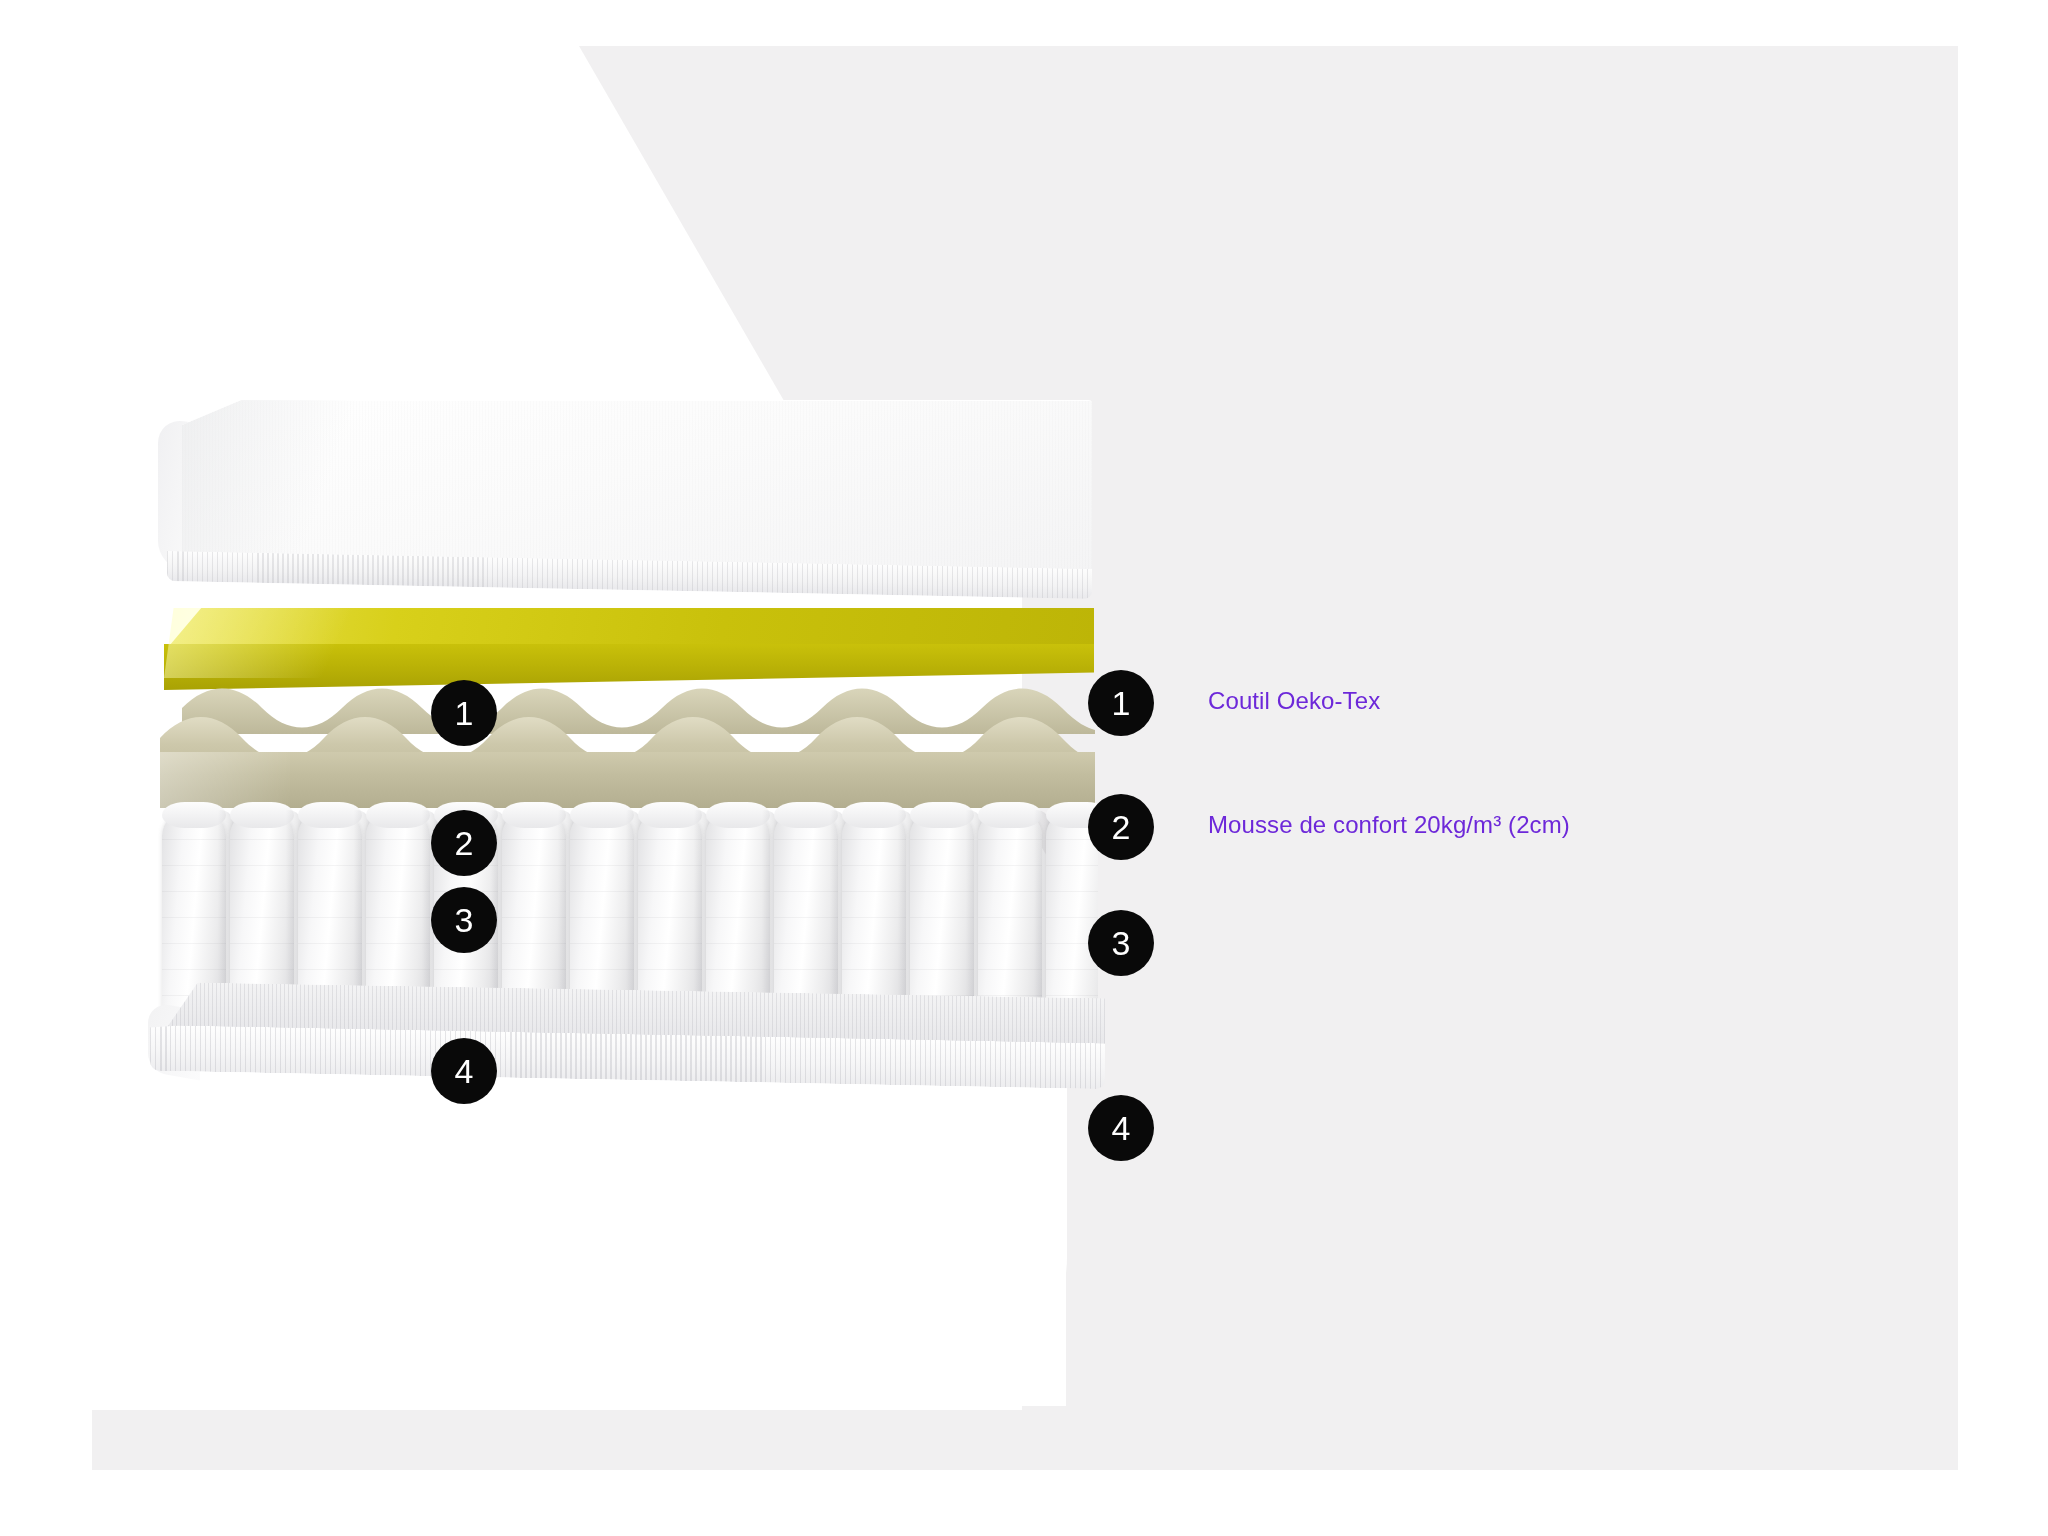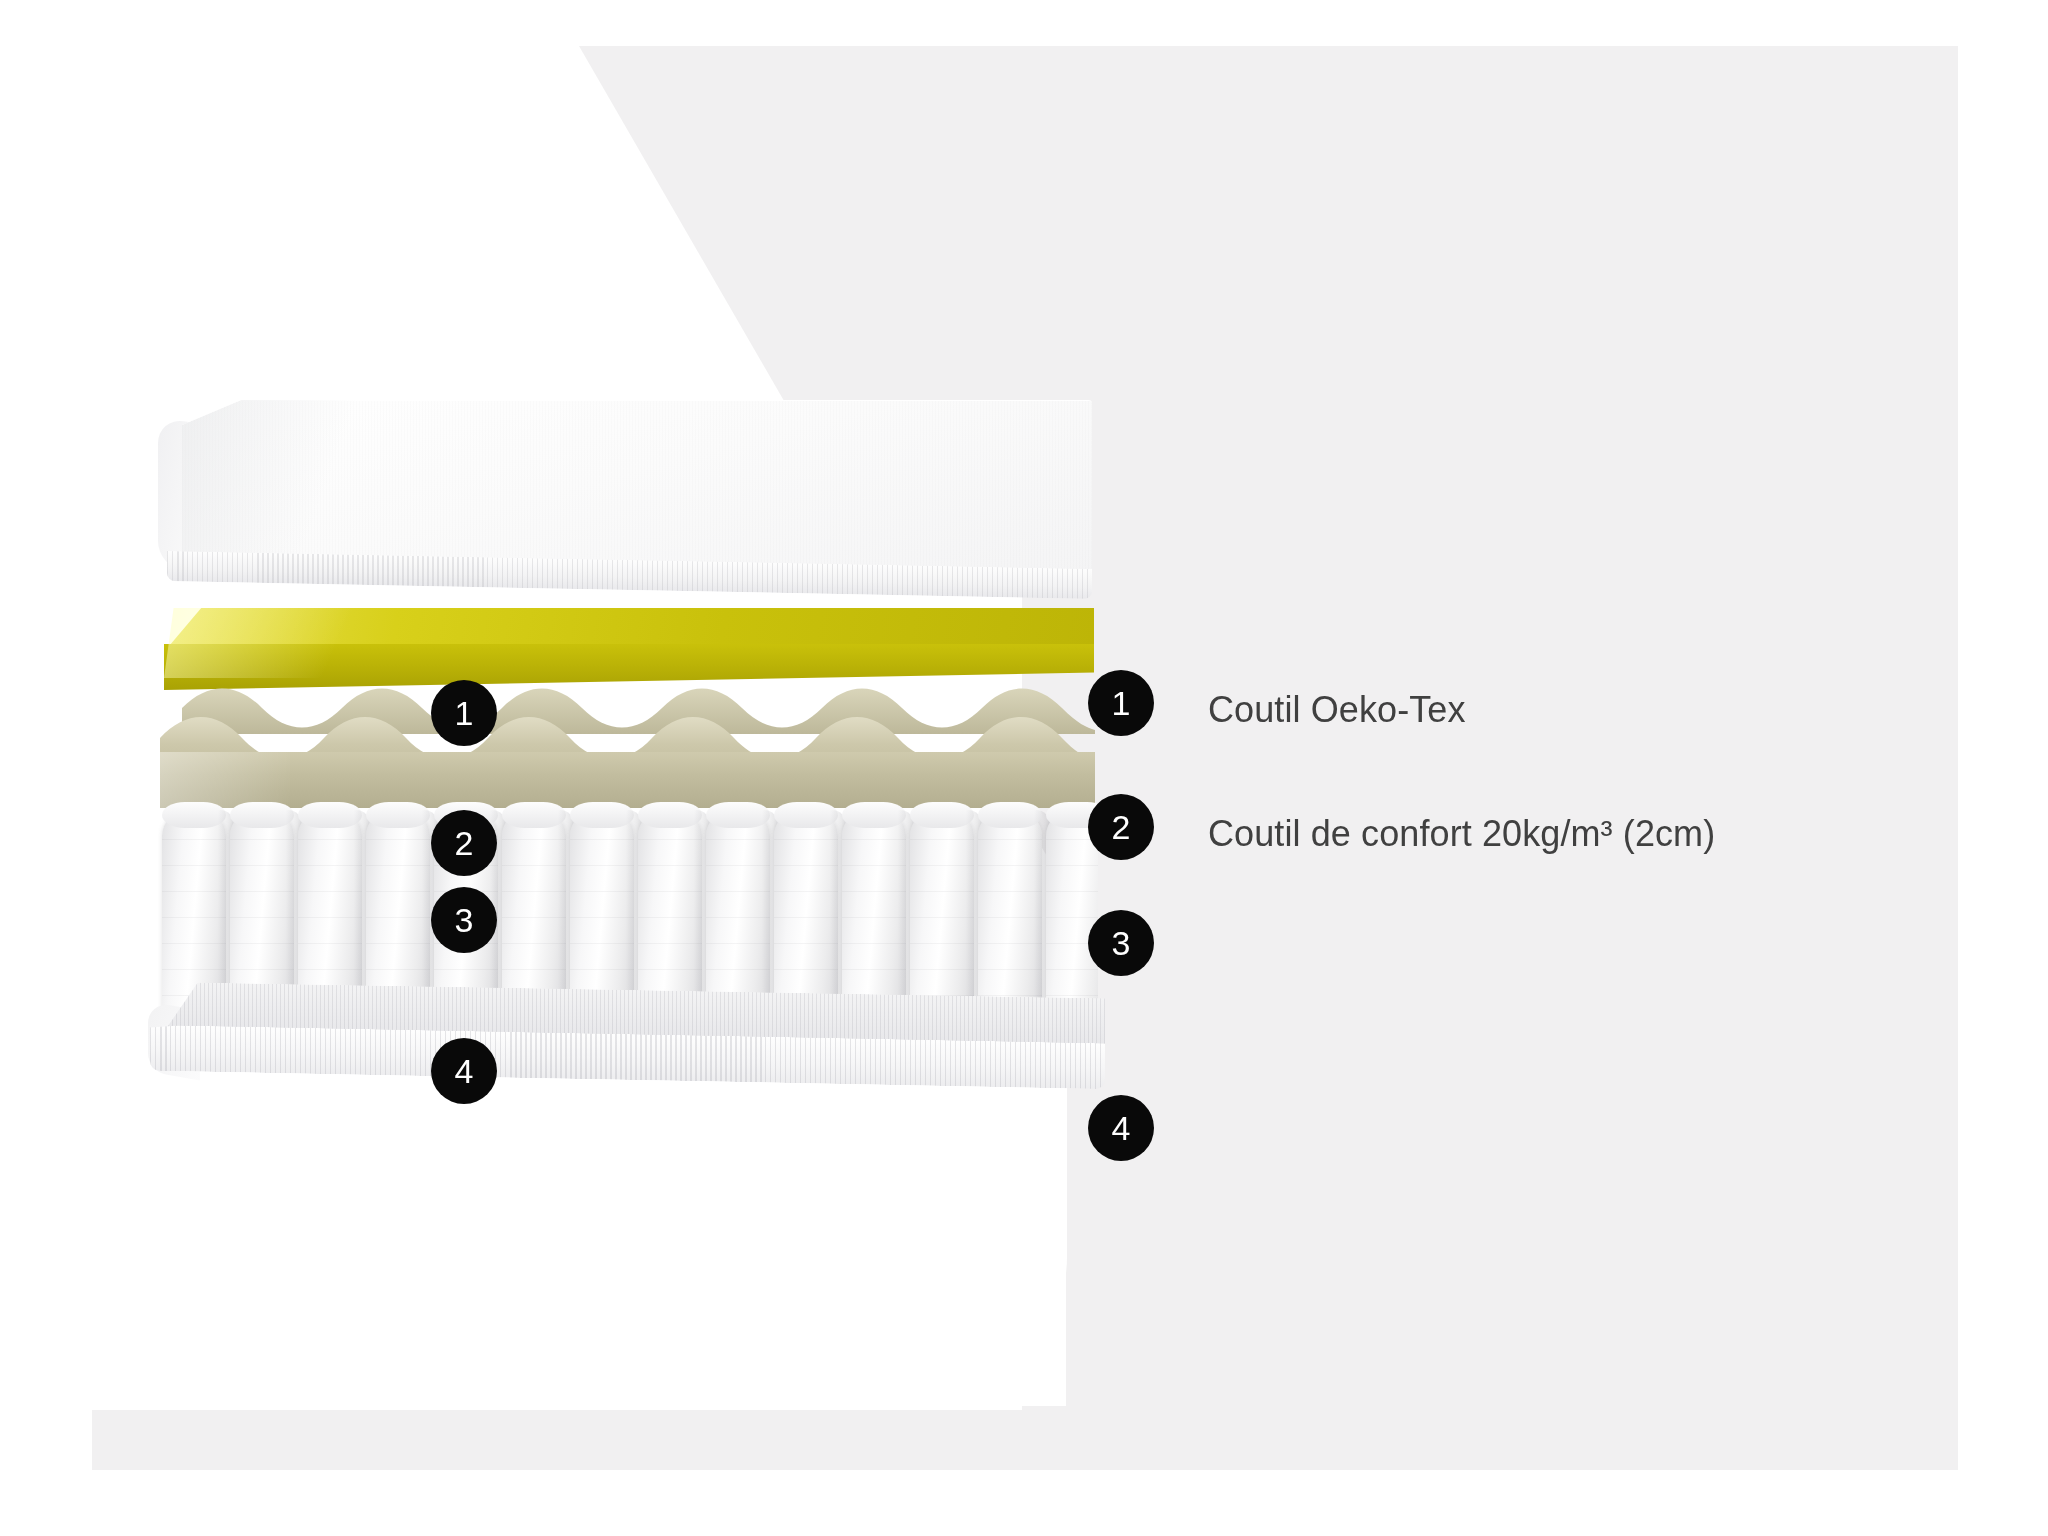--- a/index.html
+++ b/index.html
@@ -313,22 +313,22 @@
     background: #090909;
     color: #ffffff;
     display: flex;
     align-items: center;
     justify-content: center;
     font-size: 34px;
     line-height: 1;
   }
   .legend-text {
     margin-left: 54px;
-    color: #404040;
-    font-size: 36px;
+    color: #6d28d9;
+    font-size: 24px;
     line-height: 1.42;
     letter-spacing: .1px;
     max-width: 640px;
     padding-top: 14px;
     font-weight: 400;
   }
 </style>
 </head>
 <body>
 
@@ -470,21 +470,21 @@
 
   <div class="legend">
 
     <div class="legend-row" style="top:0px; left:0px;">
       <div class="legend-badge">1</div>
       <div class="legend-text">Coutil Oeko-Tex</div>
     </div>
 
     <div class="legend-row" style="top:124px; left:0px;">
       <div class="legend-badge">2</div>
-      <div class="legend-text">Coutil de confort 20kg/m³ (2cm)</div>
+      <div class="legend-text">Mousse de confort 20kg/m³ (2cm)</div>
     </div>
 
     <div class="legend-row" style="top:240px; left:0px;">
       <div class="legend-badge">3</div>
     </div>
 
     <div class="legend-row" style="top:425px; left:0px;">
       <div class="legend-badge">4</div>
     </div>
 

